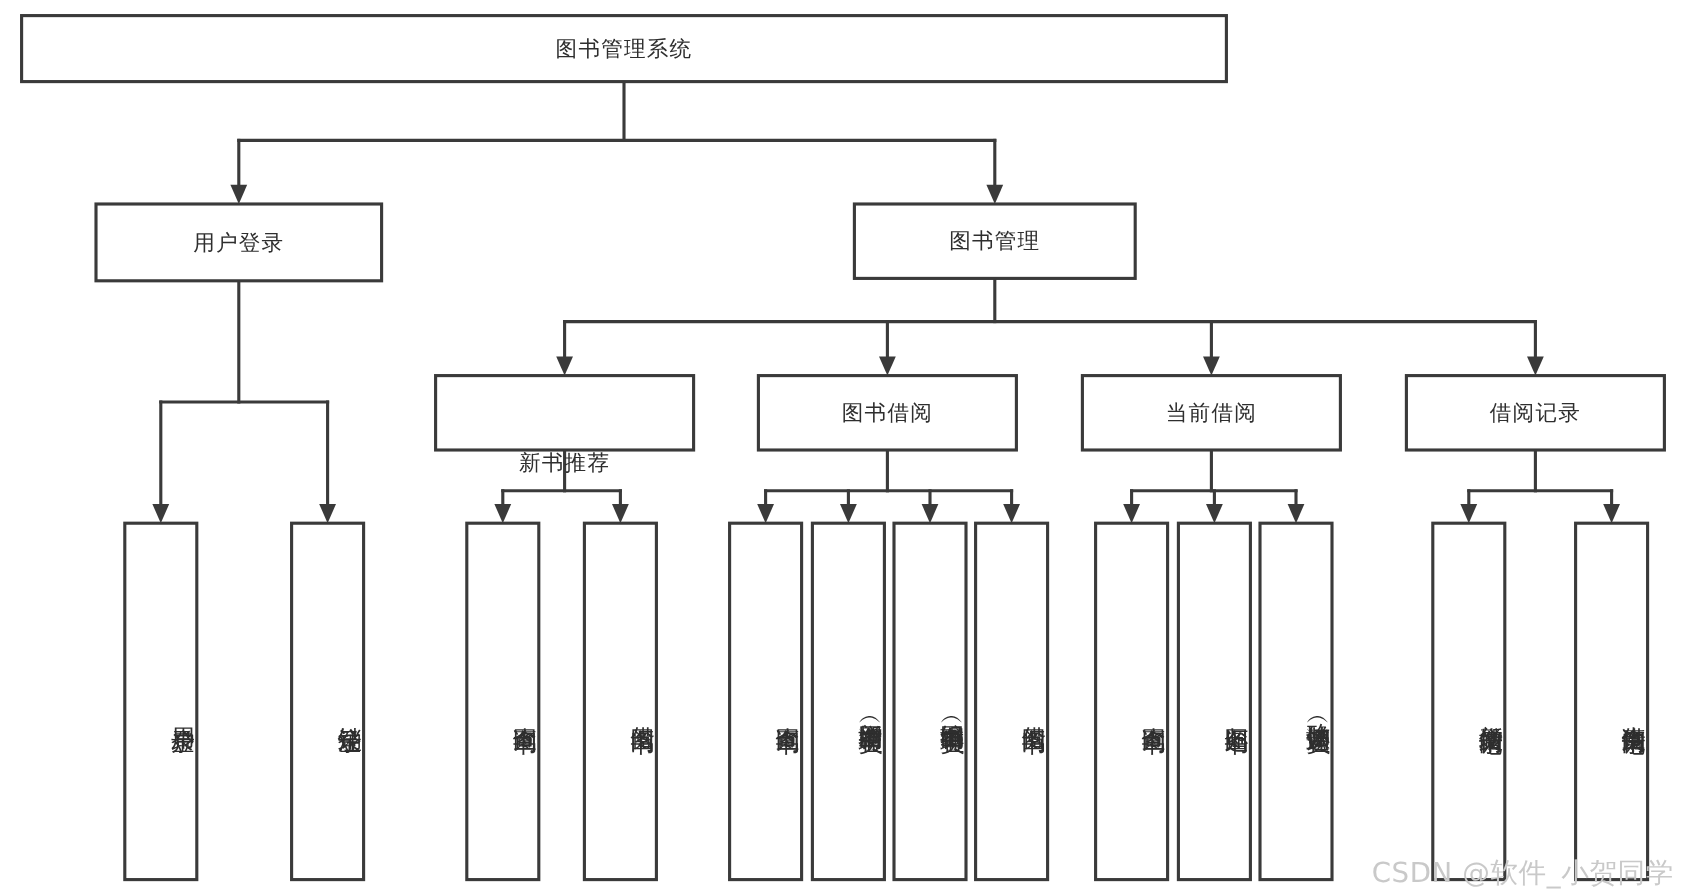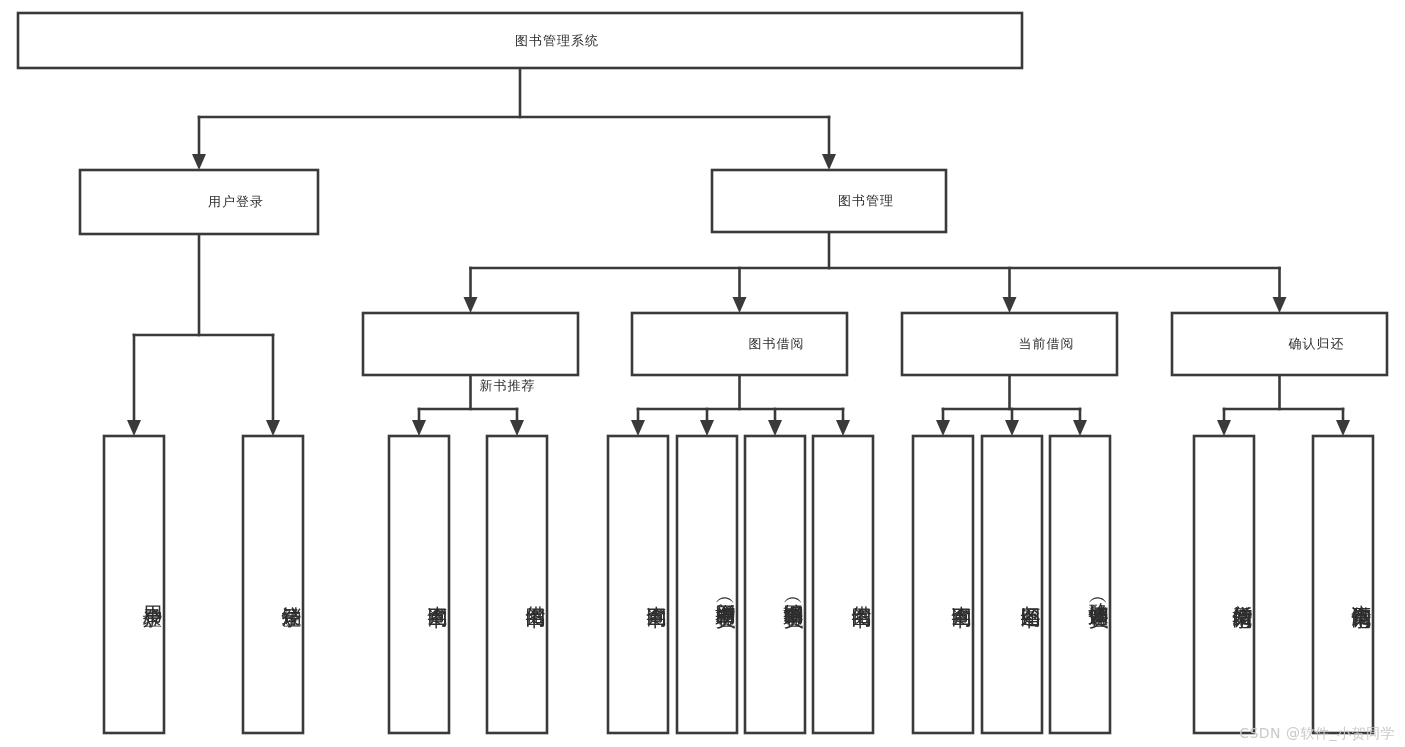--- a/index.html
+++ b/index.html
@@ -8,26 +8,26 @@
   #diagram-root{position:relative;width:1405px;height:747px;background:#ffffff;}
   svg#flow{position:absolute;left:0;top:0;width:1405px;height:747px;display:block;}
   .node-rect{fill:#ffffff;stroke:#3a3a3a;stroke-width:2.6;}
   .edge{stroke:#3a3a3a;stroke-width:2.6;fill:none;stroke-linecap:square;}
   .arrow-head{fill:#3a3a3a;stroke:none;}
   .vlabel{position:absolute;writing-mode:vertical-rl;text-orientation:upright;
           color:#2e2e2e;font-size:20px;line-height:1.18;letter-spacing:1px;
           font-family:"DejaVu Sans","Liberation Sans",sans-serif;
           display:flex;align-items:flex-start;justify-content:center;
           white-space:normal;pointer-events:none;}
-  .hlabel{position:absolute;color:#2e2e2e;font-size:13px;
+  .hlabel{position:absolute;color:#2e2e2e;font-size:18px;
           font-family:"DejaVu Sans","Liberation Sans",sans-serif;
           display:flex;align-items:center;justify-content:center;
-          pointer-events:none;letter-spacing:1px;padding-left:37px;}
+          pointer-events:none;letter-spacing:1px;}
   #watermark{position:absolute;right:10px;bottom:4px;color:#c9c9c9;
-             font-size:14px;letter-spacing:0.5px;
+             font-size:23px;letter-spacing:0.5px;
              font-family:"DejaVu Sans","Liberation Sans",sans-serif;}
 </style>
 </head>
 <body>
 
 <div id="diagram-root">
 
   <svg id="flow" viewBox="0 0 1405 747">
     <defs>
       <marker id="arrow" viewBox="0 0 12 14" refX="5.5" refY="13" markerWidth="12" markerHeight="14" orient="auto-start-reverse" markerUnits="userSpaceOnUse">
@@ -123,19 +123,19 @@
       <div class="vlabel" style="left: 487px; top: 436px; width: 60px; height: 297px; padding-top: 14px; box-sizing: border-box;">借阅图书</div>
       <div class="hlabel" style="left: 632px; top: 313px; width: 215px; height: 62px; font-family: Liberation Serif, serif;">图书借阅</div>
       <div class="vlabel" style="left: 608px; top: 436px; width: 60px; height: 297px; padding-top: 14px; box-sizing: border-box;">查询图书</div>
       <div class="vlabel" style="left: 677px; top: 436px; width: 60px; height: 297px; padding-top: 14px; box-sizing: border-box;">新增图书（管理员）</div>
       <div class="vlabel" style="left: 745px; top: 436px; width: 60px; height: 297px; padding-top: 14px; box-sizing: border-box;">编辑图书（管理员）</div>
       <div class="vlabel" style="left: 813px; top: 436px; width: 60px; height: 297px; padding-top: 14px; box-sizing: border-box;">借阅图书</div>
       <div class="hlabel" style="left: 902px; top: 313px; width: 215px; height: 62px;">当前借阅</div>
       <div class="vlabel" style="left: 913px; top: 436px; width: 60px; height: 297px; padding-top: 14px; box-sizing: border-box;">查询图书</div>
       <div class="vlabel" style="left: 982px; top: 436px; width: 60px; height: 297px; padding-top: 14px; box-sizing: border-box;">归还图书</div>
       <div class="vlabel" style="left: 1050px; top: 436px; width: 60px; height: 297px; padding-top: 14px; box-sizing: border-box;">确认归还（管理员）</div>
-      <div class="hlabel" style="left: 1172px; top: 313px; width: 215px; height: 62px;">确认归还</div>
+      <div class="hlabel" style="left: 1172px; top: 313px; width: 215px; height: 62px;">借阅记录</div>
       <div class="vlabel" style="left: 1194px; top: 436px; width: 60px; height: 297px; padding-top: 14px; box-sizing: border-box;">新增借阅记录</div>
       <div class="vlabel" style="left: 1313px; top: 436px; width: 60px; height: 297px; padding-top: 14px; box-sizing: border-box;">查询借阅记录</div>
     </div>
 
   <div id="watermark">CSDN @软件_小贺同学</div>
 </div>
 
 </body></html>

